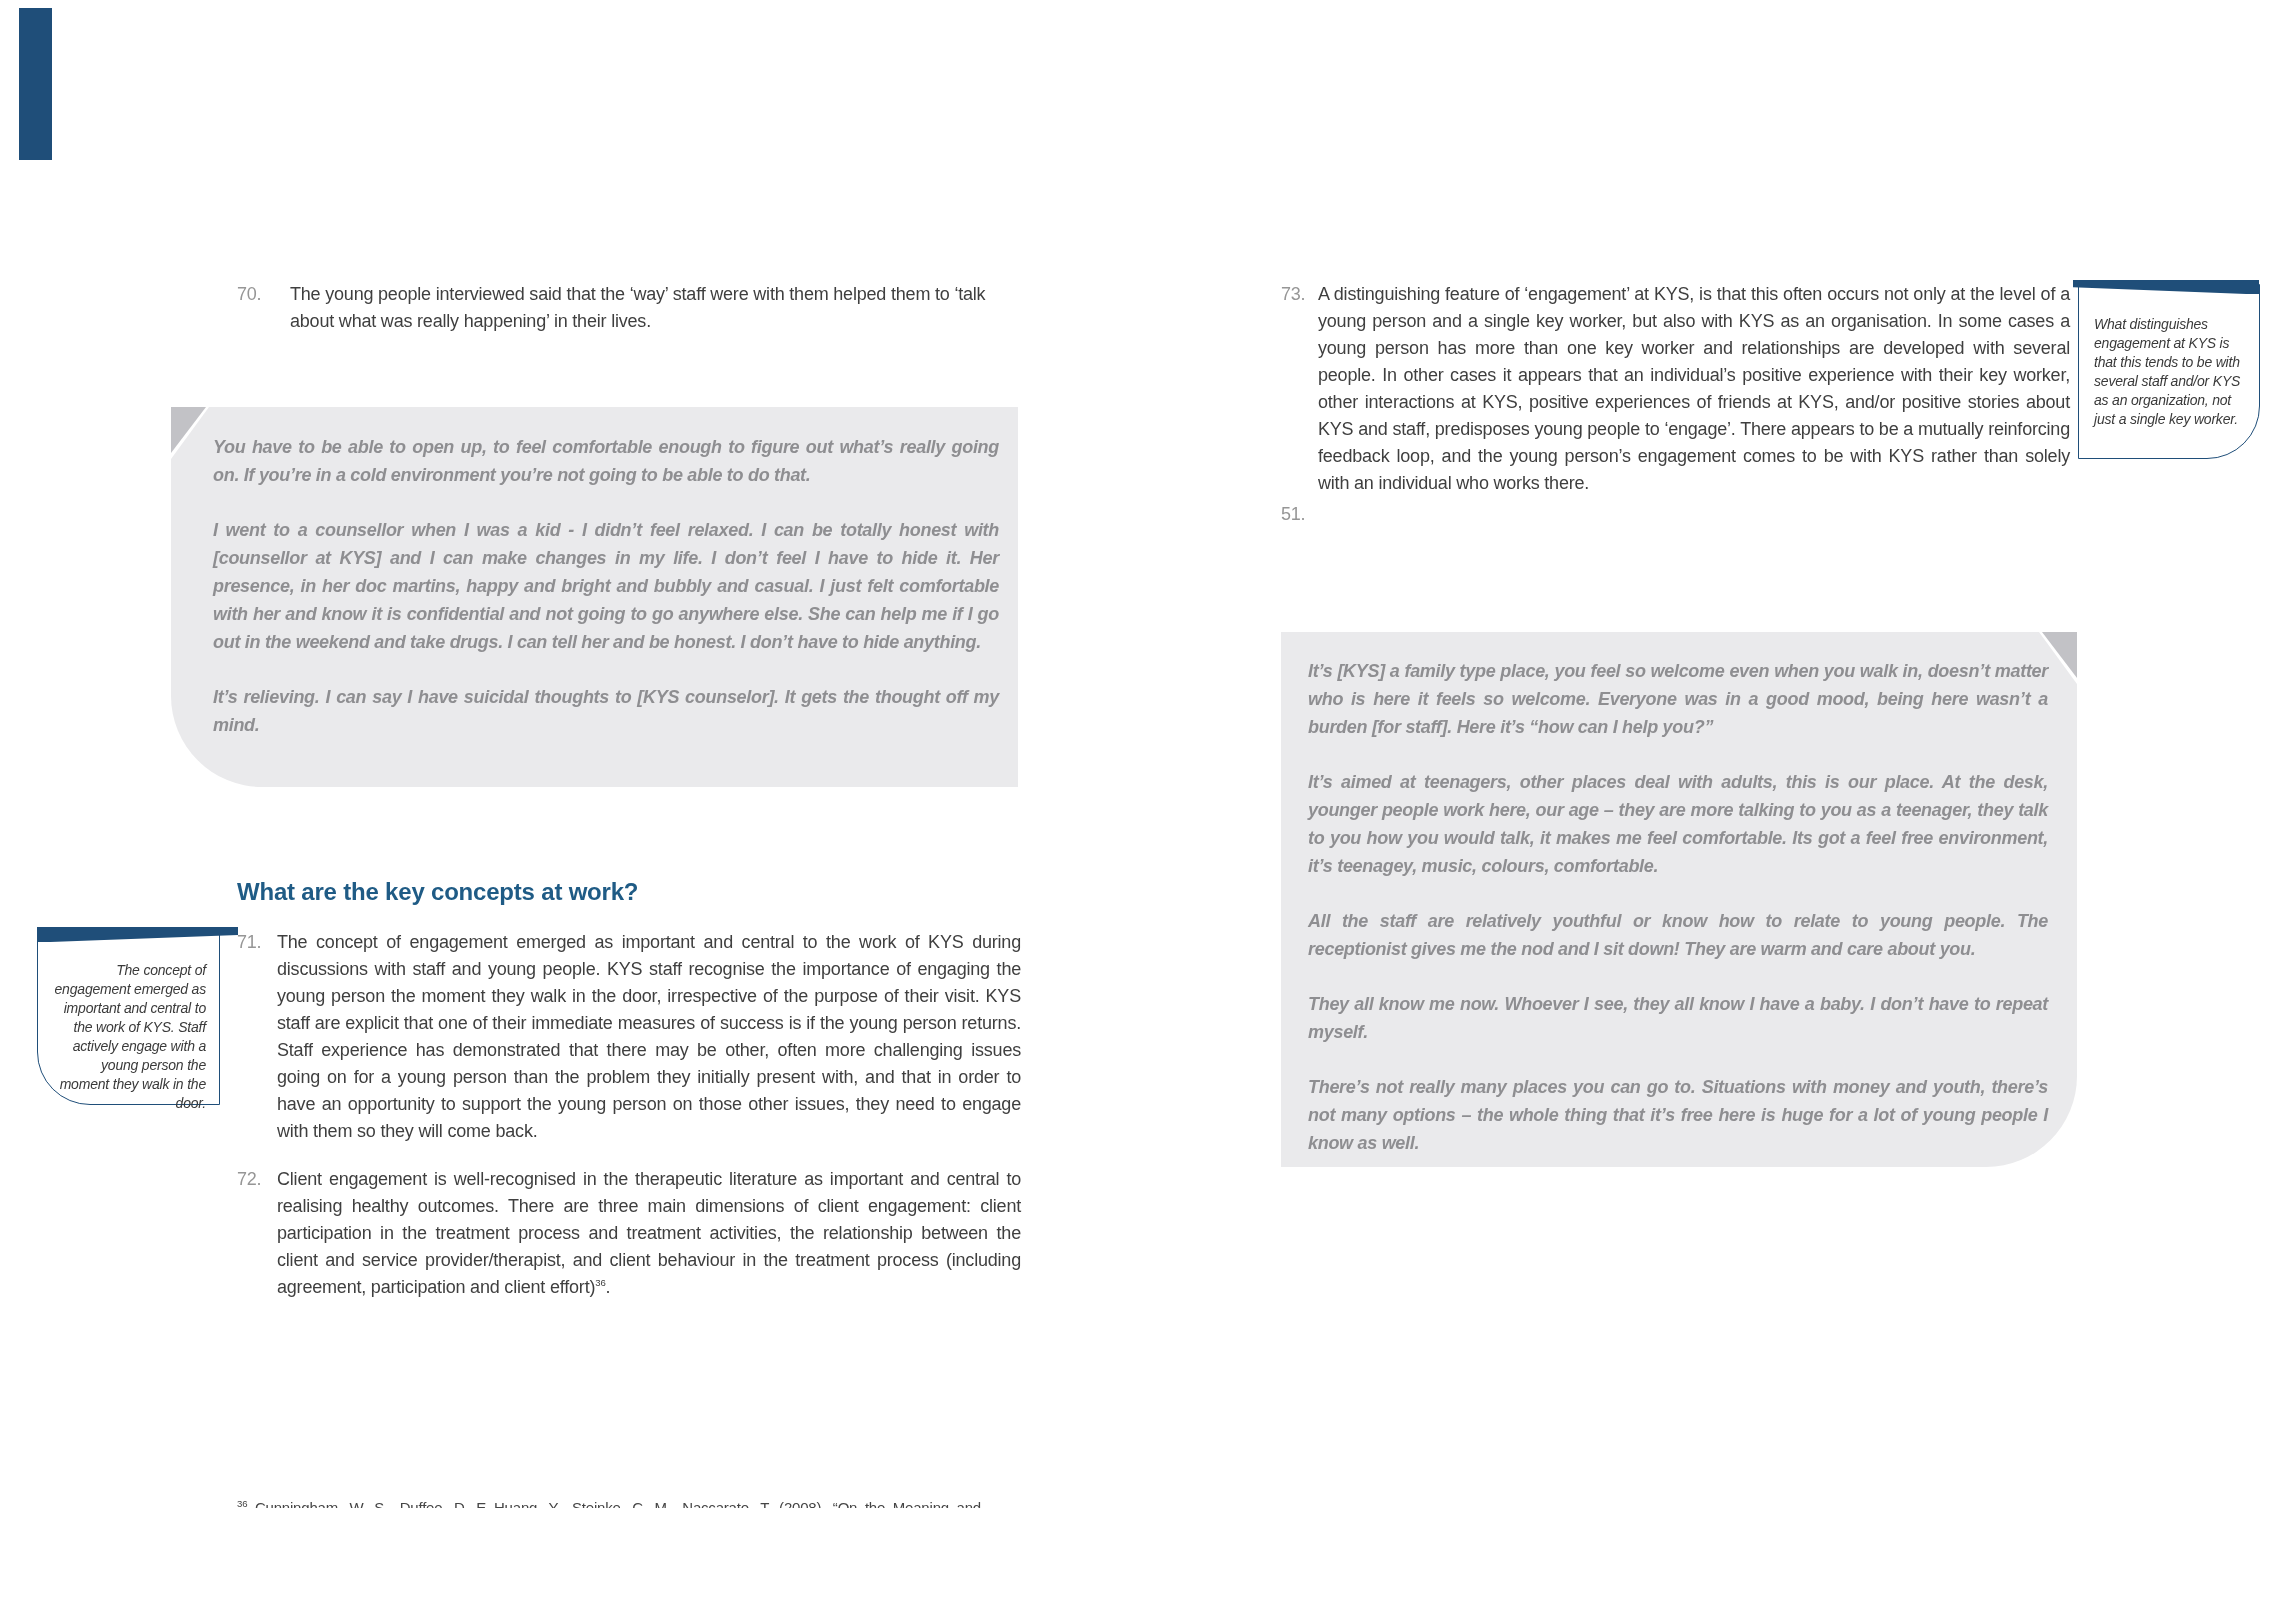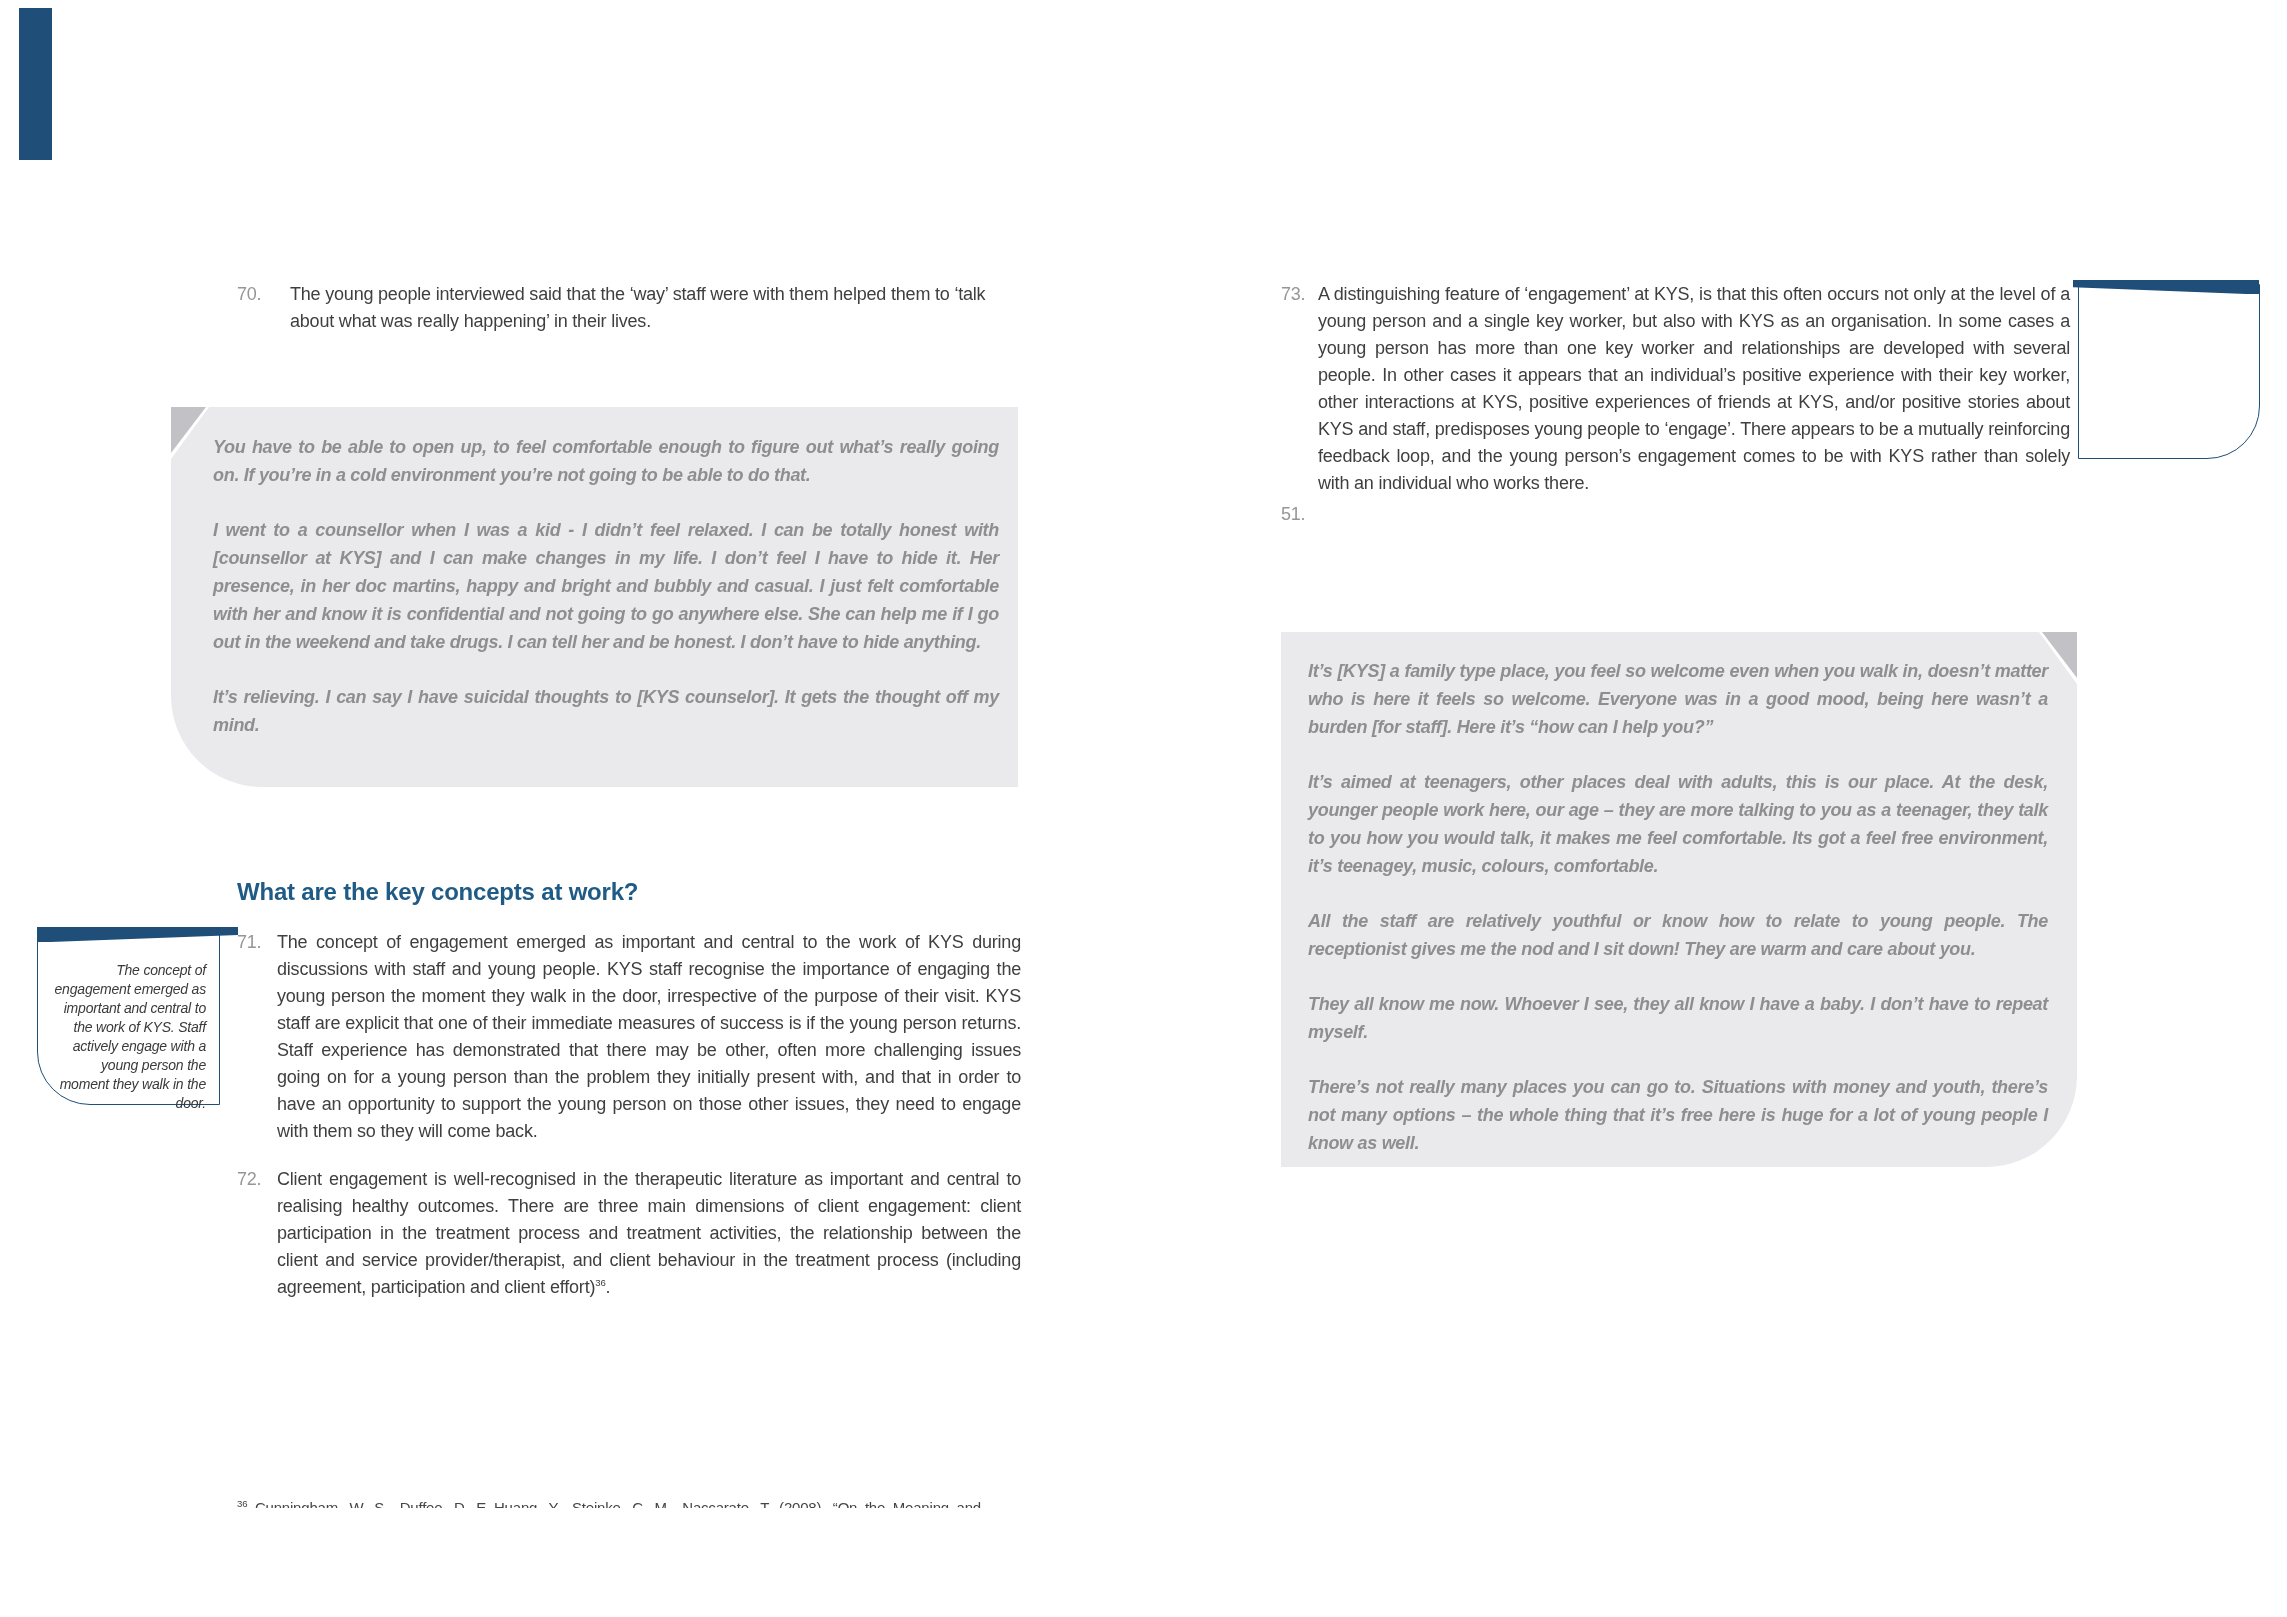--- a/index.html
+++ b/index.html
@@ -87,20 +87,21 @@
   <div class="footnote"><sup>36</sup><span> Cunningham, W. S., Duffee, D. E.,Huang, Y., Steinke, C. M., Naccarato, T. (2008). “On the Meaning and Measurement of Engagement in Youth Residential Treatment Centers”, </span><i>Research on Social Work Practice Online First</i><span>, Sage Publications, pp 2-3.</span></div>
 
   <div class="footer-num" style="left:34px;top:1547px;">45</div>
   <div class="footer-label" style="left:100px;top:1557px;margin-top:32px;">MEASURING YOUTH OUTCOMES AT KAPITI YOUTH SUPPORT</div>
 
   <div class="pnum" style="left:1281px;top:281px;">73.</div>
   <div class="ptext just" style="left:1318px;top:281px;width:752px;">A distinguishing feature of ‘engagement’ at KYS, is that this often occurs not only at the level of a young person and a single key worker, but also with KYS as an organisation. In some cases a young person has more than one key worker and relationships are developed with several people. In other cases it appears that an individual’s positive experience with their key worker, other interactions at KYS, positive experiences of friends at KYS, and/or positive stories about KYS and staff, predisposes young people to ‘engage’. There appears to be a mutually reinforcing feedback loop, and the young person’s engagement comes to be with KYS rather than solely with an individual who works there.</div>
 
   <div class="callout-box right"></div>
   <div class="callout-band right"></div>
+  <div class="callout-text right">What distinguishes engagement at KYS is that this tends to be with several staff and/or KYS as an organization, not just a single key worker.</div>
 
   <div class="pnum" style="left:1281px;top:501px;">51.</div>
 
   <div class="qblock right"></div>
   <div class="fold right"></div>
   <div class="qtext right">
     <p>It’s [KYS] a family type place, you feel so welcome even when you walk in, doesn’t matter who is here it feels so welcome. Everyone was in a good mood, being here wasn’t a burden [for staff]. Here it’s “how can I help you?”</p>
     <p>It’s aimed at teenagers, other places deal with adults, this is our place. At the desk, younger people work here, our age – they are more talking to you as a teenager, they talk to you how you would talk, it makes me feel comfortable. Its got a feel free environment, it’s teenagey, music, colours, comfortable.</p>
     <p>All the staff are relatively youthful or know how to relate to young people. The receptionist gives me the nod and I sit down! They are warm and care about you.</p>
     <p>They all know me now. Whoever I see, they all know I have a baby. I don’t have to repeat myself.</p>

